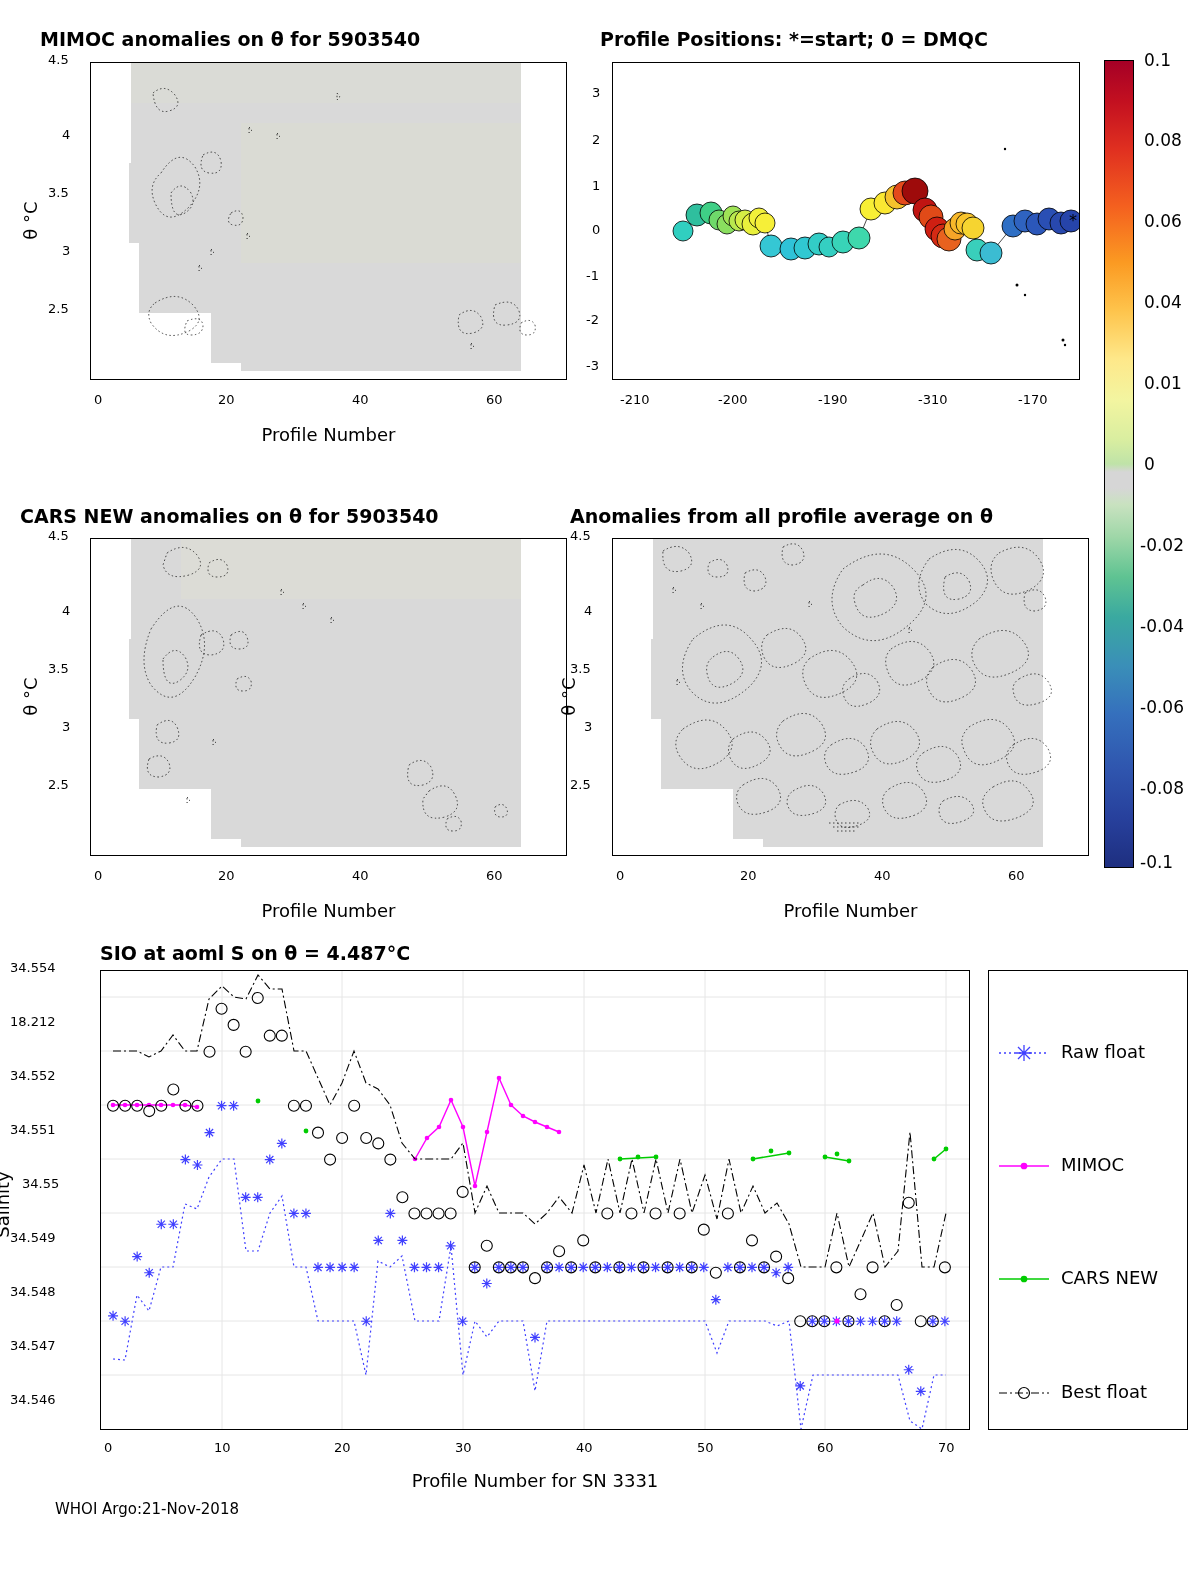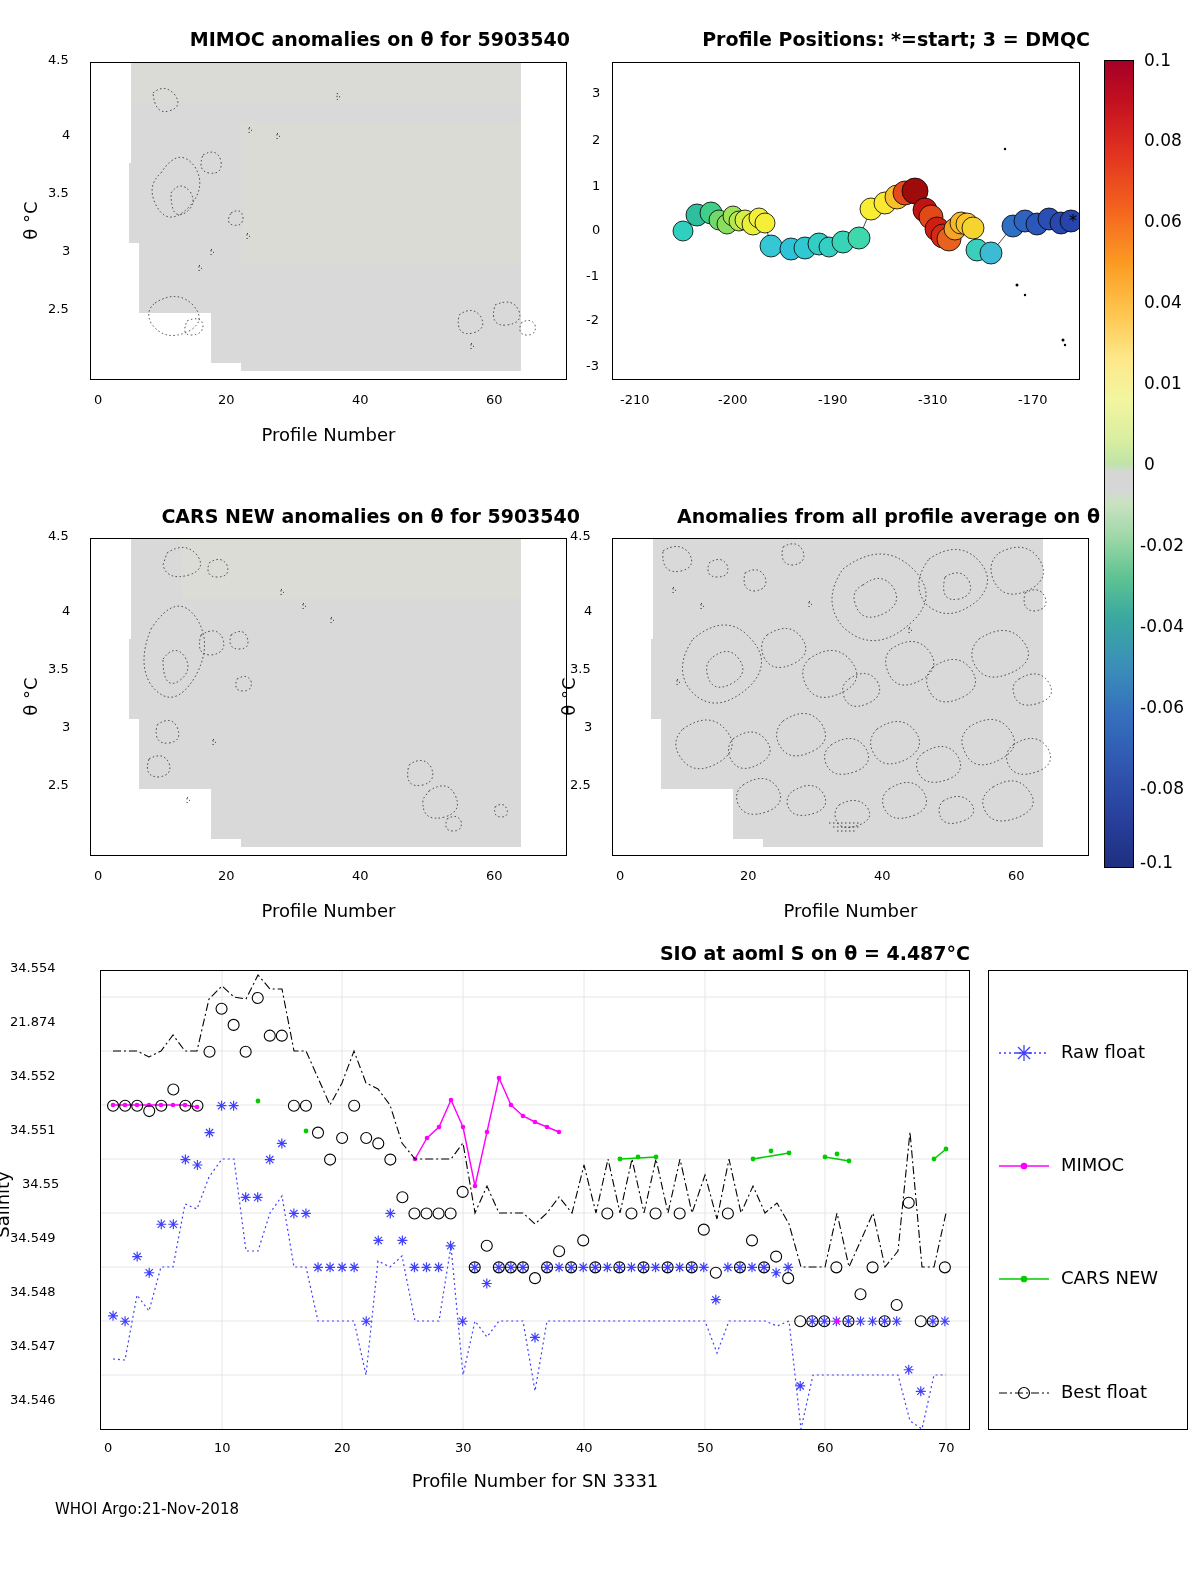--- a/index.html
+++ b/index.html
@@ -5,21 +5,21 @@
   html,body{margin:0;padding:0;}
   body{
     width:1200px;height:1575px;background:#ffffff;
     font-family:"DejaVu Sans", sans-serif;
     color:#000;
     position:relative;
     overflow:hidden;
   }
   .panel{position:absolute;}
   .title{
-    font-weight:bold;font-size:19px;text-align:right;
+    font-weight:bold;font-size:19px;text-align:left;
     white-space:nowrap;
   }
   .axlabel{font-size:18px;text-align:center;}
   .ylabel{font-size:18px;}
   .tick{font-size:13px;color:#000;position:absolute;white-space:nowrap;}
   .plotbox{
     position:absolute;border:1px solid #000;background:#fff;box-sizing:border-box;
   }
   .footer{
     position:absolute;left:55px;top:1500px;font-size:15px;
@@ -75,21 +75,21 @@
   <div class="tick" style="left:94px;top:392px;">0</div>
   <div class="tick" style="left:218px;top:392px;">20</div>
   <div class="tick" style="left:352px;top:392px;">40</div>
   <div class="tick" style="left:486px;top:392px;">60</div>
 
   <div class="axlabel" style="position:absolute;left:90px;top:424px;width:477px;">Profile Number</div>
   <div class="ylabel" style="position:absolute;left:-10px;top:210px;width:80px;text-align:center;transform:rotate(-90deg);">θ °C</div>
 </div>
 
 <div class="panel" style="left:600px;top:0;width:500px;height:470px;">
-  <div class="title" style="position:absolute;left:0px;top:28px;width:490px;">Profile Positions: *=start; 3 = DMQC</div>
+  <div class="title" style="position:absolute;left:0px;top:28px;width:490px;">Profile Positions: *=start; 0 = DMQC</div>
 
   <div class="plotbox" style="left:12px;top:62px;width:468px;height:318px;">
     <svg width="466" height="316" viewBox="0 0 466 316">
       <polyline points="70,168 84,152 98,150 106,157 114,161 120,153 126,158 132,157 140,161 146,155 152,160 158,183 178,186 192,185 206,181 216,184 230,179 246,175 258,146 278,138 292,132 304,131 312,149 320,153 328,170 336,176 342,166 350,161 356,162 362,166 364,187 378,190 400,163 420,160 436,155 452,160" fill="none" stroke="#000" stroke-width="0.7"></polyline>
       <g stroke="#000" stroke-width="0.8">
         <circle cx="70" cy="168" r="10" fill="#30cfc0"></circle>
         <circle cx="84" cy="152" r="11" fill="#2fbf9e"></circle>
         <circle cx="98" cy="150" r="11" fill="#3fcf86"></circle>
         <circle cx="106" cy="157" r="10" fill="#6fd96a"></circle>
         <circle cx="114" cy="161" r="10" fill="#8ade5f"></circle>
@@ -509,21 +509,21 @@
           <circle cx="795.6666666666666" cy="334.0705882353617" r="5.5" fill="none" stroke="#000" stroke-width="1.1"></circle>
           <circle cx="807.7222222222223" cy="231.69411764714891" r="5.5" fill="none" stroke="#000" stroke-width="1.1"></circle>
           <circle cx="819.7777777777777" cy="350.2352941174894" r="5.5" fill="none" stroke="#000" stroke-width="1.1"></circle>
           <circle cx="831.8333333333334" cy="350.2352941174894" r="5.5" fill="none" stroke="#000" stroke-width="1.1"></circle>
           <circle cx="843.8888888888889" cy="296.3529411764256" r="5.5" fill="none" stroke="#000" stroke-width="1.1"></circle>
         </g>
     </svg>
   </div>
 
   <div class="tick" style="left:10px;top:30px;">34.554</div>
-  <div class="tick" style="left:10px;top:84px;">21.874</div>
+  <div class="tick" style="left:10px;top:84px;">18.212</div>
   <div class="tick" style="left:10px;top:138px;">34.552</div>
   <div class="tick" style="left:10px;top:192px;">34.551</div>
   <div class="tick" style="left:22px;top:246px;">34.55</div>
   <div class="tick" style="left:10px;top:300px;">34.549</div>
   <div class="tick" style="left:10px;top:354px;">34.548</div>
   <div class="tick" style="left:10px;top:408px;">34.547</div>
   <div class="tick" style="left:10px;top:462px;">34.546</div>
 
   <div class="tick" style="left:104px;top:510px;">0</div>
   <div class="tick" style="left:214px;top:510px;">10</div>

